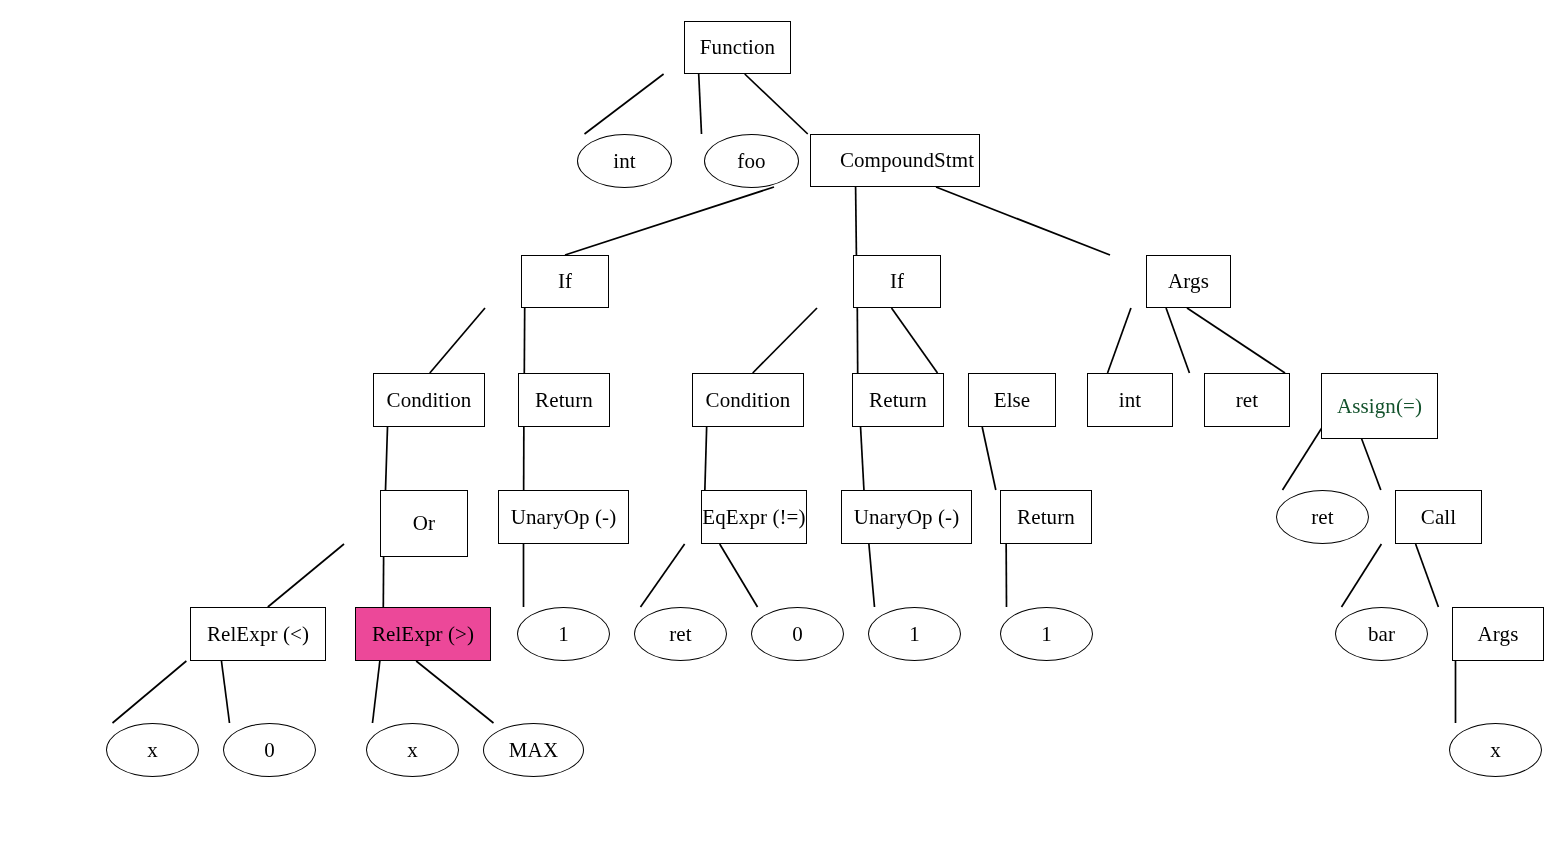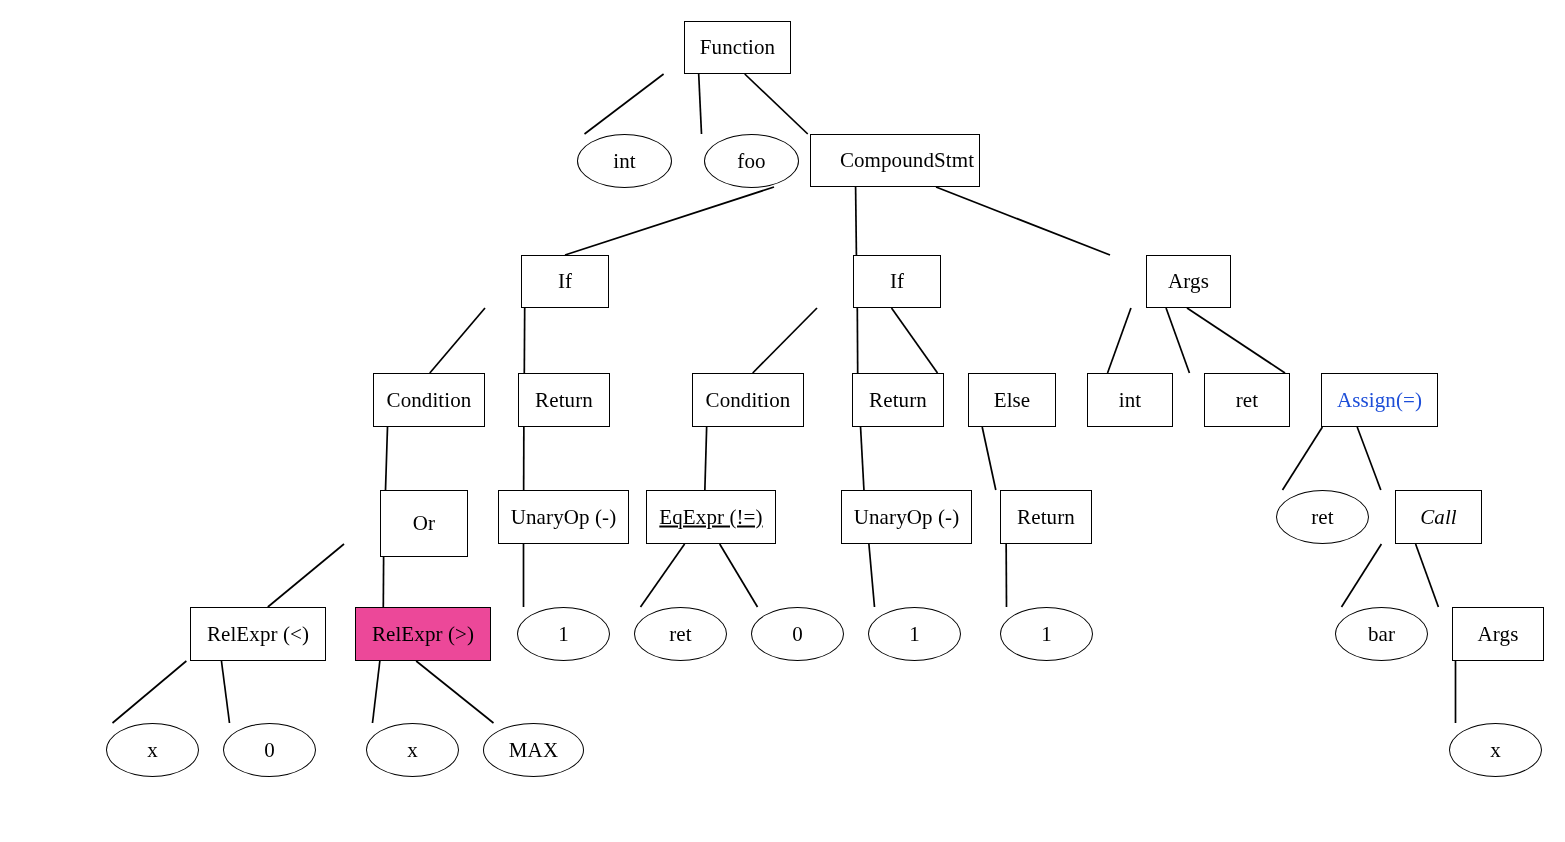--- a/index.html
+++ b/index.html
@@ -130,42 +130,42 @@
       </div>
       <div class="ast-node shape-box" style="left: 928px; top: 373px; width: 88px; height: 54px; border-color: rgb(0, 0, 0); color: rgb(0, 0, 0); background: rgb(255, 255, 255);">
         <span class="node-label">Else</span>
       </div>
       <div class="ast-node shape-box" style="left: 1047px; top: 373px; width: 86px; height: 54px; border-color: rgb(0, 0, 0); color: rgb(0, 0, 0); background: rgb(255, 255, 255);">
         <span class="node-label">int</span>
       </div>
       <div class="ast-node shape-box" style="left: 1164px; top: 373px; width: 86px; height: 54px; border-color: rgb(0, 0, 0); color: rgb(0, 0, 0); background: rgb(255, 255, 255);">
         <span class="node-label">ret</span>
       </div>
-      <div class="ast-node shape-box" style="left: 1281px; top: 373px; width: 117px; height: 54px; border-color: rgb(0, 0, 0); color: #1d4ed8; background: rgb(255, 255, 255);">
+      <div class="ast-node shape-box" style="left: 1281px; top: 373px; width: 117px; height: 66px; border-color: rgb(0, 0, 0); color: #14532d; background: rgb(255, 255, 255);">
         <span class="node-label">Assign(=)</span>
       </div>
       <div class="ast-node shape-box" style="left: 340px; top: 490px; width: 88px; height: 67px; border-color: rgb(0, 0, 0); color: rgb(0, 0, 0); background: rgb(255, 255, 255);">
         <span class="node-label">Or</span>
       </div>
       <div class="ast-node shape-box" style="left: 458px; top: 490px; width: 131px; height: 54px; border-color: rgb(0, 0, 0); color: rgb(0, 0, 0); background: rgb(255, 255, 255);">
         <span class="node-label">UnaryOp (-)</span>
       </div>
-      <div class="ast-node shape-box" style="left: 606px; top: 490px; width: 130px; height: 54px; border-color: rgb(0, 0, 0); color: rgb(0, 0, 0); background: rgb(255, 255, 255); text-decoration: underline;">
+      <div class="ast-node shape-box" style="left: 661px; top: 490px; width: 106px; height: 54px; border-color: rgb(0, 0, 0); color: rgb(0, 0, 0); background: rgb(255, 255, 255);">
         <span class="node-label">EqExpr (!=)</span>
       </div>
       <div class="ast-node shape-box" style="left: 801px; top: 490px; width: 131px; height: 54px; border-color: rgb(0, 0, 0); color: rgb(0, 0, 0); background: rgb(255, 255, 255);">
         <span class="node-label">UnaryOp (-)</span>
       </div>
       <div class="ast-node shape-box" style="left: 960px; top: 490px; width: 92px; height: 54px; border-color: rgb(0, 0, 0); color: rgb(0, 0, 0); background: rgb(255, 255, 255);">
         <span class="node-label">Return</span>
       </div>
       <div class="ast-node shape-ellipse" style="left: 1236px; top: 490px; width: 93px; height: 54px; border-color: rgb(0, 0, 0); color: rgb(0, 0, 0); background: rgb(255, 255, 255);">
         <span class="node-label">ret</span>
       </div>
-      <div class="ast-node shape-box" style="left: 1355px; top: 490px; width: 87px; height: 54px; border-color: rgb(0, 0, 0); color: rgb(0, 0, 0); background: rgb(255, 255, 255); font-style: italic;">
+      <div class="ast-node shape-box" style="left: 1355px; top: 490px; width: 87px; height: 54px; border-color: rgb(0, 0, 0); color: rgb(0, 0, 0); background: rgb(255, 255, 255);">
         <span class="node-label">Call</span>
       </div>
       <div class="ast-node shape-box" style="left: 150px; top: 607px; width: 136px; height: 54px; border-color: rgb(0, 0, 0); color: rgb(0, 0, 0); background: rgb(255, 255, 255);">
         <span class="node-label">RelExpr (&lt;)</span>
       </div>
       <div class="ast-node shape-box" style="left: 315px; top: 607px; width: 136px; height: 54px; border-color: rgb(0, 0, 0); color: rgb(0, 0, 0); background: #ec4899;">
         <span class="node-label">RelExpr (&gt;)</span>
       </div>
       <div class="ast-node shape-ellipse" style="left: 477px; top: 607px; width: 93px; height: 54px; border-color: rgb(0, 0, 0); color: rgb(0, 0, 0); background: rgb(255, 255, 255);">
         <span class="node-label">1</span>

